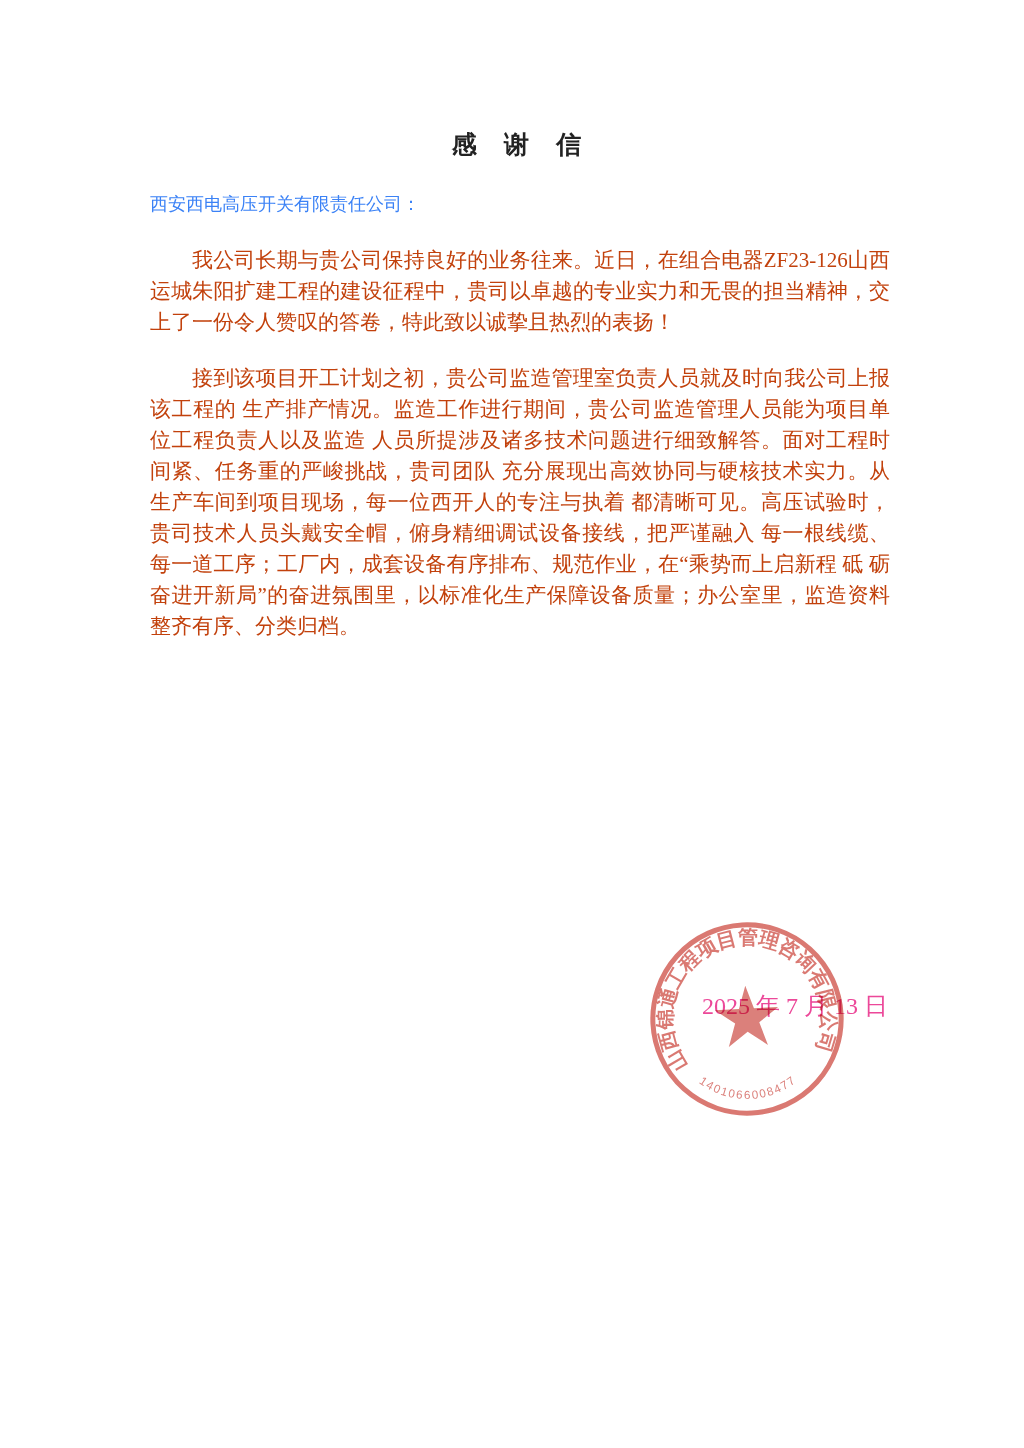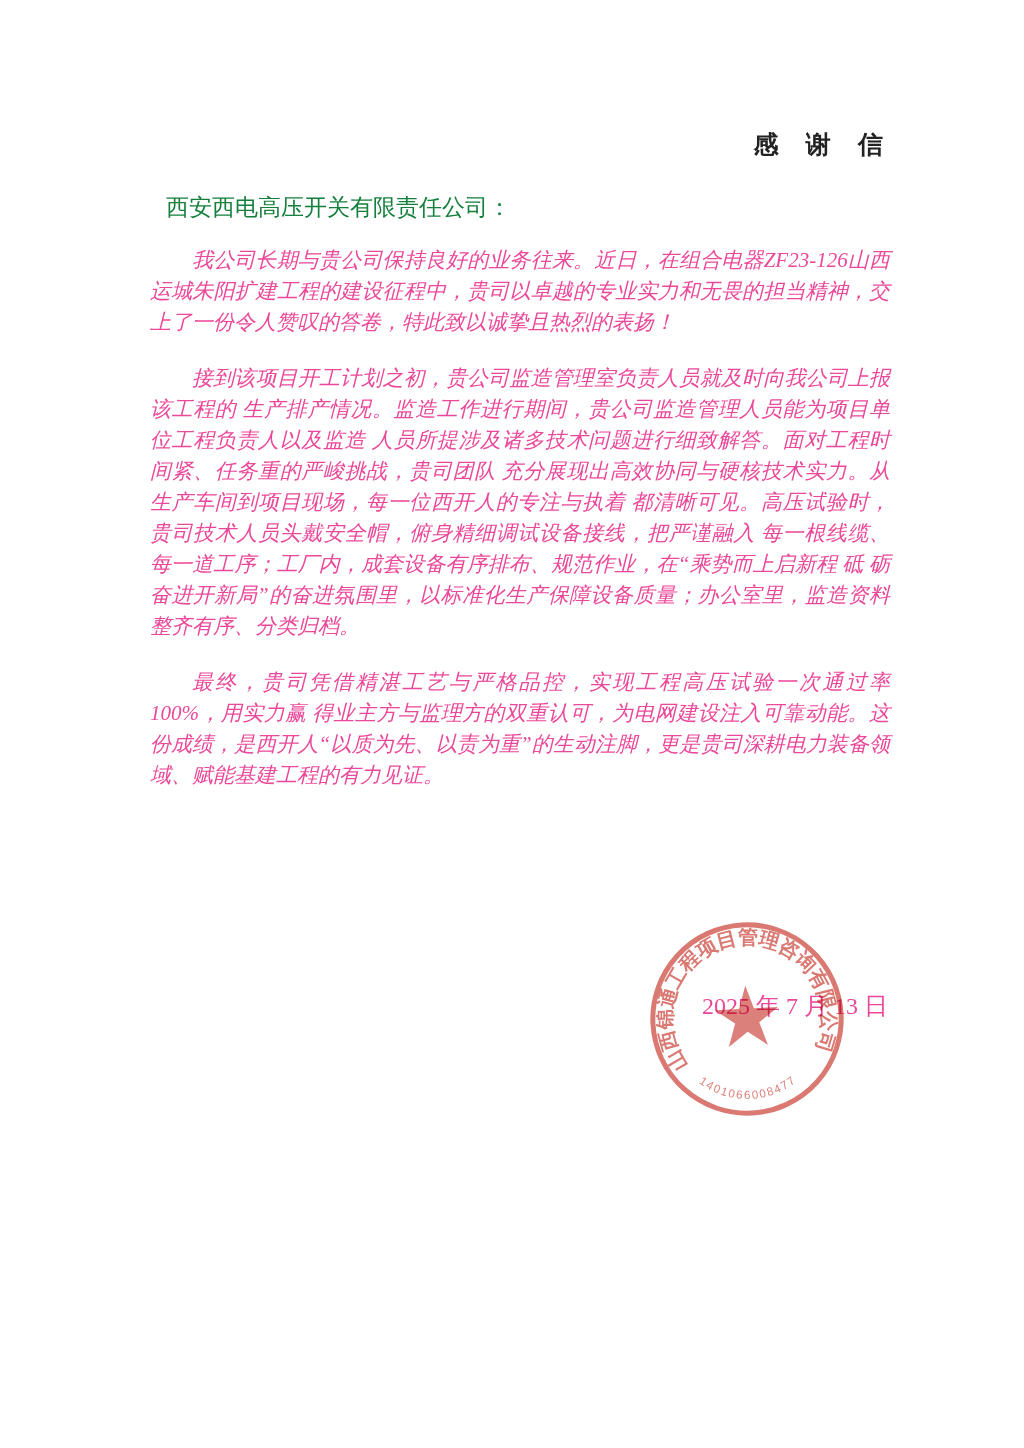--- a/index.html
+++ b/index.html
@@ -7,37 +7,35 @@
     position:relative;
     width:1024px; height:1448px;
     margin:0 auto;
     background:#ffffff;
     font-family:"Liberation Serif","DejaVu Serif",serif;
     color:#2a2a2a;
     overflow:hidden;
   }
   .letter-title {
     position:absolute; top:128px; left:150px; width:740px;
-    text-align:right;
+    text-align:center;
     font-size:25px; font-weight:bold;
     letter-spacing:7px; word-spacing:7px;
     color:#222;
   }
   .salutation {
     position:absolute; top:192px; left:150px;
-    font-size:23px;
-    color:#15803d;
-    margin-left:16px;
+    font-size:18px;
+    color:#3b82f6;
   }
   .body-text {
     position:absolute; top:245px; left:150px; width:740px;
     font-size:21px; line-height:31px;
     text-align:justify;
-    color:#ec4899;
-    font-style:italic;
+    color:#c2410c;
   }
   .body-text p { margin:0 0 25px 0; text-indent:42px; }
   .signature {
     position:absolute; top:981px; left:611px;
     font-size:19px; letter-spacing:0.5px;
     color:#333;
   }
   .sign-date {
     position:absolute; top:990px; left:702px;
     font-size:24px;
@@ -67,21 +65,20 @@
 
 <div class="page">
 
   <div class="letter-title">感 谢 信</div>
 
   <div class="salutation">西安西电高压开关有限责任公司：</div>
 
   <div class="body-text">
     <p>我公司长期与贵公司保持良好的业务往来。近日，在组合电器ZF23-126山西运城朱阳扩建工程的建设征程中，贵司以卓越的专业实力和无畏的担当精神，交上了一份令人赞叹的答卷，特此致以诚挚且热烈的表扬！</p>
     <p>接到该项目开工计划之初，贵公司监造管理室负责人员就及时向我公司上报该工程的 生产排产情况。监造工作进行期间，贵公司监造管理人员能为项目单位工程负责人以及监造 人员所提涉及诸多技术问题进行细致解答。面对工程时间紧、任务重的严峻挑战，贵司团队 充分展现出高效协同与硬核技术实力。从生产车间到项目现场，每一位西开人的专注与执着 都清晰可见。高压试验时，贵司技术人员头戴安全帽，俯身精细调试设备接线，把严谨融入 每一根线缆、每一道工序；工厂内，成套设备有序排布、规范作业，在“乘势而上启新程 砥 砺奋进开新局”的奋进氛围里，以标准化生产保障设备质量；办公室里，监造资料整齐有序、分类归档。</p>
-    <p>最终，贵司凭借精湛工艺与严格品控，实现工程高压试验一次通过率 100%，用实力赢 得业主方与监理方的双重认可，为电网建设注入可靠动能。这份成绩，是西开人“以质为先、以责为重”的生动注脚，更是贵司深耕电力装备领域、赋能基建工程的有力见证。</p>
   </div>
 
 
   <div class="sign-date">2025 年 7 月 13 日</div>
 
   <div class="seal">
     <svg viewBox="0 0 240 240" xmlns="http://www.w3.org/2000/svg">
       <defs>
         <path id="seal-top-arc" d="M 46.3 171.7 A 90 90 0 1 1 193.7 171.7" fill="none"></path>
         <path id="seal-bottom-arc" d="M 52.1 187.9 A 96 96 0 0 0 187.9 187.9" fill="none"></path>

